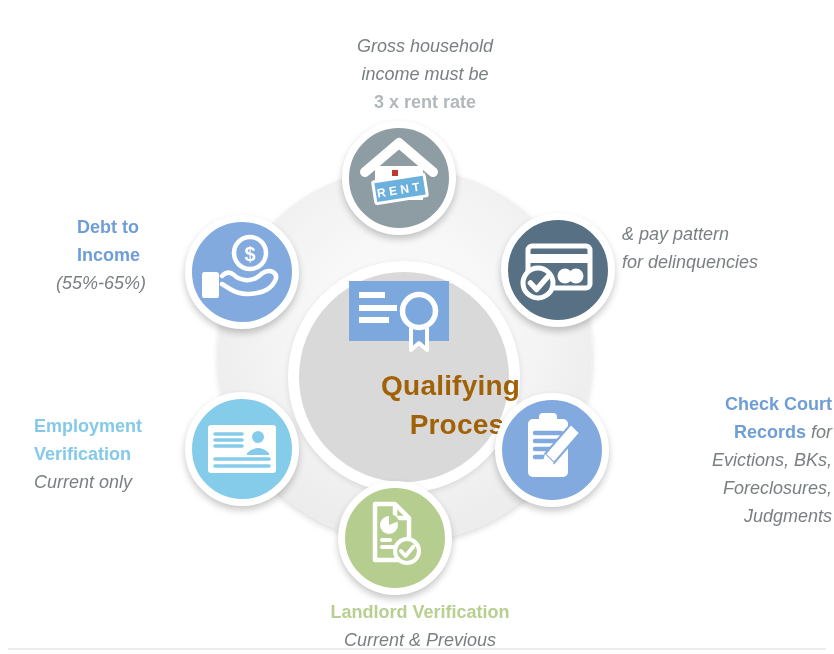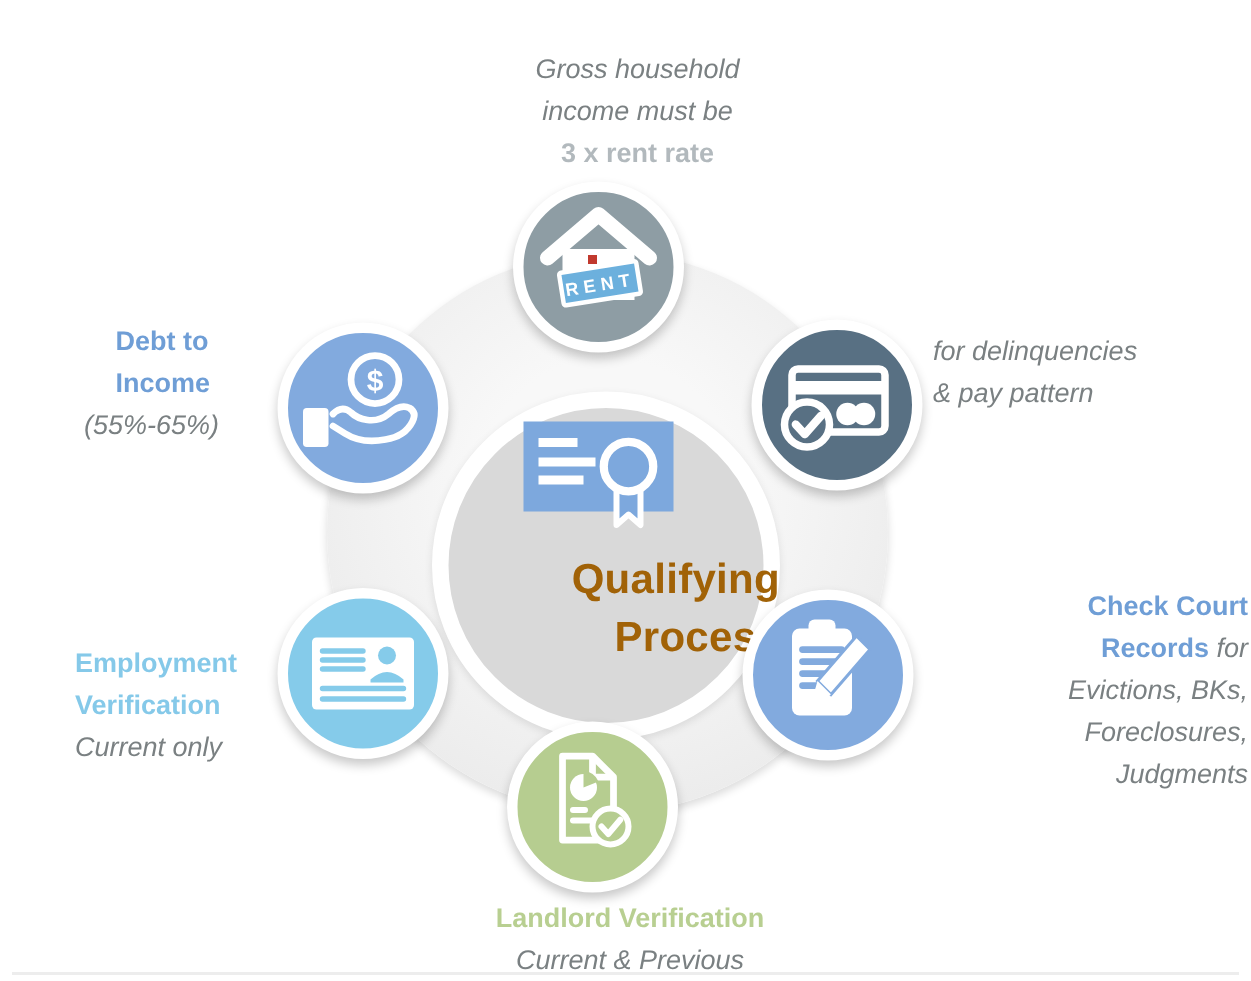--- a/index.html
+++ b/index.html
@@ -41,21 +41,21 @@
   .muted{color:var(--muted-text,#7a8082);font-style:italic;}
   .b{font-weight:bold;}
   #top-note{left:263px;top:32px;width:324px;text-align:center;}
   #top-note .rate{color:var(--rent-rate-text,#b2b9bd);font-weight:bold;font-style:normal;}
   #credit-text{left:622px;top:220px;width:205px;}
   #credit-text .title{color:var(--title-slate,#4e6b81);}
   #court-text{left:632px;top:390px;width:200px;text-align:right;}
   .blue-title{color:var(--title-blue,#6f9ed6);margin-left:21px;}
   #landlord-text{left:250px;top:598px;width:340px;text-align:center;}
   #landlord-text .title{color:var(--title-green,#b8cf91);}
-  #employment-text{left:50px;top:412px;width:230px;margin-top:16px;}
+  #employment-text{left:34px;top:412px;width:230px;}
   #employment-text .title{color:var(--title-sky,#85c9e9);}
   #debt-text{left:56px;top:213px;width:220px;}
   #bottom-hairline{left:8px;top:648px;width:818px;height:2px;background:#ededed;}
   svg text{font-family:"Liberation Sans","DejaVu Sans",sans-serif;}
 </style>
 </head>
 <body>
 
 <div id="stage">
 
@@ -140,22 +140,22 @@
     </svg>
   </div>
 
   <div id="top-note" class="abs label muted">
     <div>Gross household</div>
     <div>income must be</div>
     <div class="rate">3 x rent rate</div>
   </div>
 
   <div id="credit-text" class="abs label">
+    <div class="muted">&amp; pay pattern</div>
     <div class="muted">for delinquencies</div>
-    <div class="muted">&amp; pay pattern</div>
   </div>
 
   <div id="court-text" class="abs label">
     <div class="b blue-title">Check Court</div>
     <div><span class="b blue-title">Records</span> <span class="muted">for</span></div>
     <div class="muted">Evictions, BKs,</div>
     <div class="muted">Foreclosures,</div>
     <div class="muted">Judgments</div>
   </div>
 

